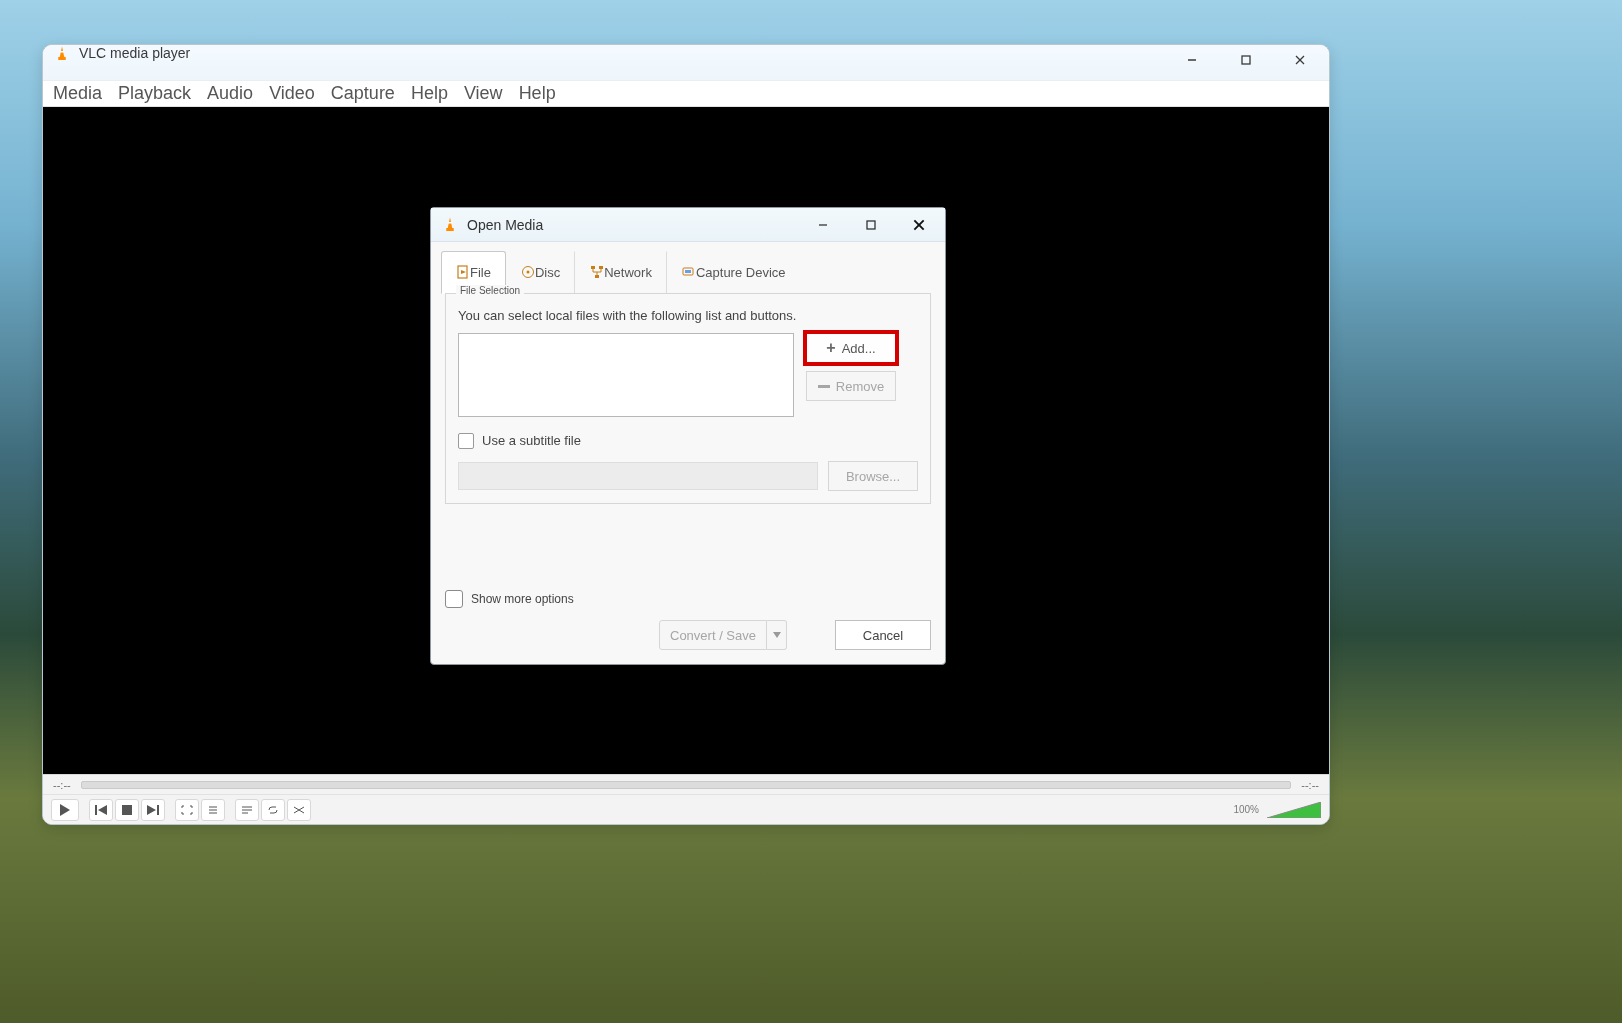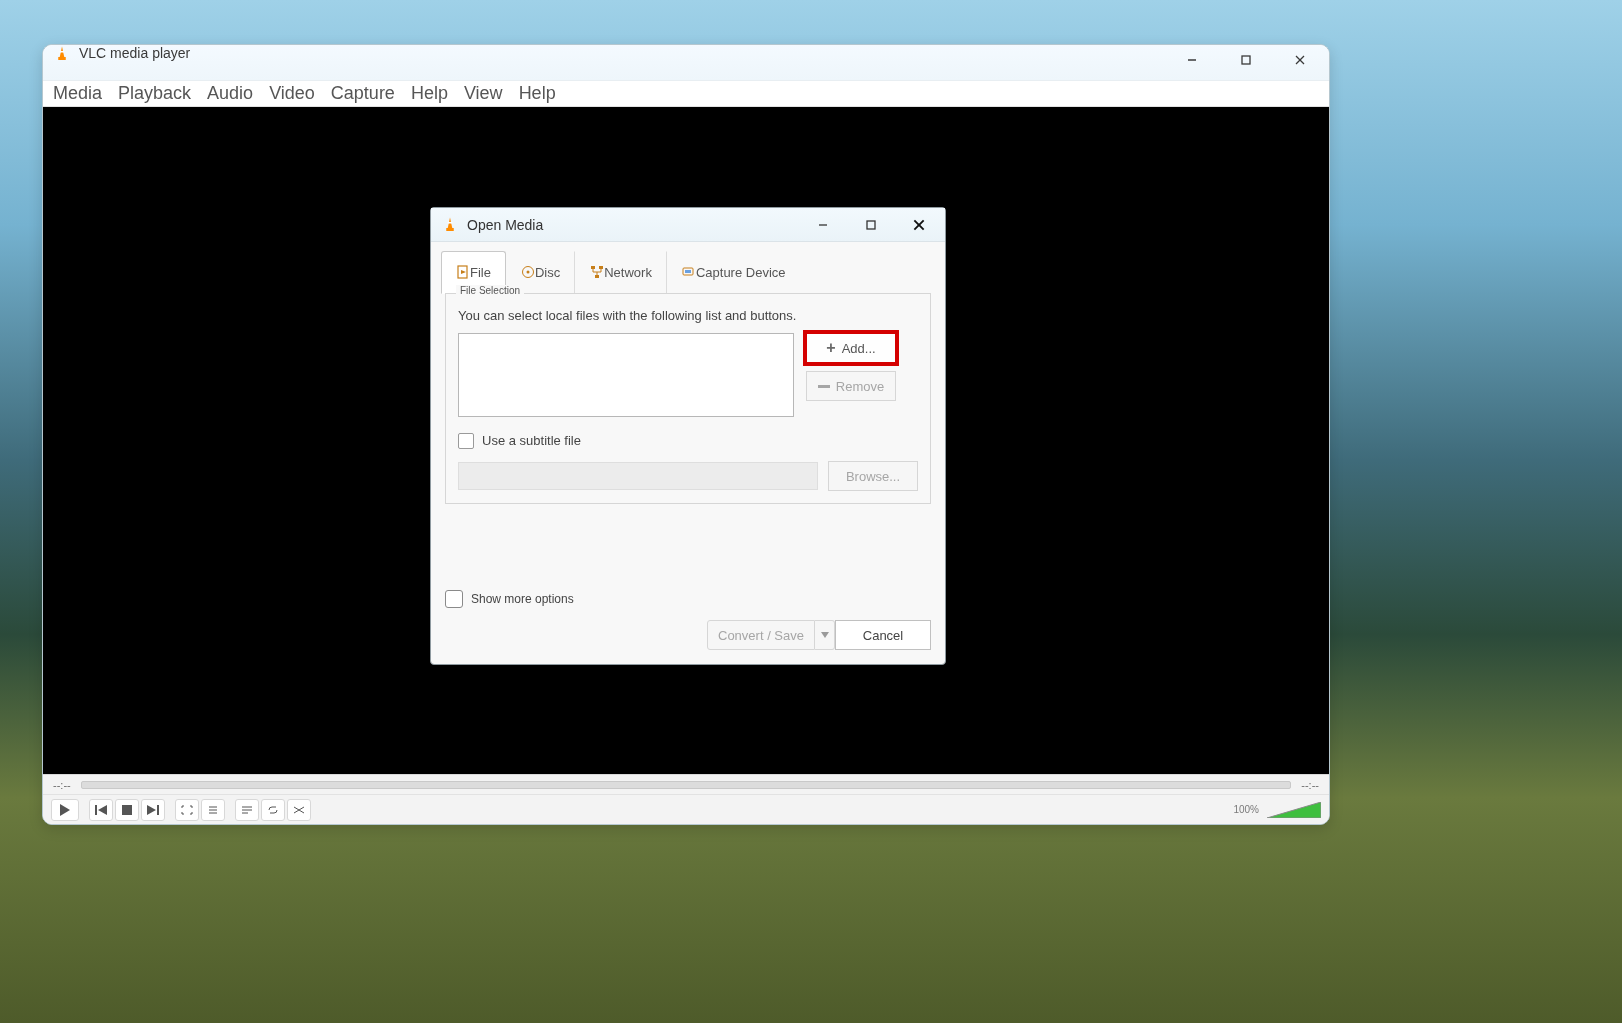--- a/index.html
+++ b/index.html
@@ -209,21 +209,21 @@
 .more-chk { width:18px; height:18px; border:1.5px solid #8a8a8a; border-radius:3px; background:#fff;}
 .more-label { font-size:12px; color:#444; }
 
 .dlg-footer {
   display:flex; justify-content:flex-end; gap:0;
   padding: 2px 14px 14px 14px;
 }
 .combo-btn { display:flex; }
 .combo-btn .main { border-radius:3px 0 0 3px; }
 .combo-btn .drop { min-width:20px; width:20px; border-left:none; border-radius:0 3px 3px 0; padding:0;}
-.cancel-btn { min-width:96px; background:#fff; color:#444; }
+.cancel-btn { min-width:96px; background:#fff; color:#444;margin-left:48px; }
 
 svg.sm{ width:12px;height:12px;}
 </style>
 </head>
 <body>
 
 <div class="vlc-window">
   <div class="titlebar">
     <svg class="vlc-cone" viewBox="0 0 24 24">
       <path d="M12 2l3 14H9L12 2z" fill="#ff8c00"></path>

